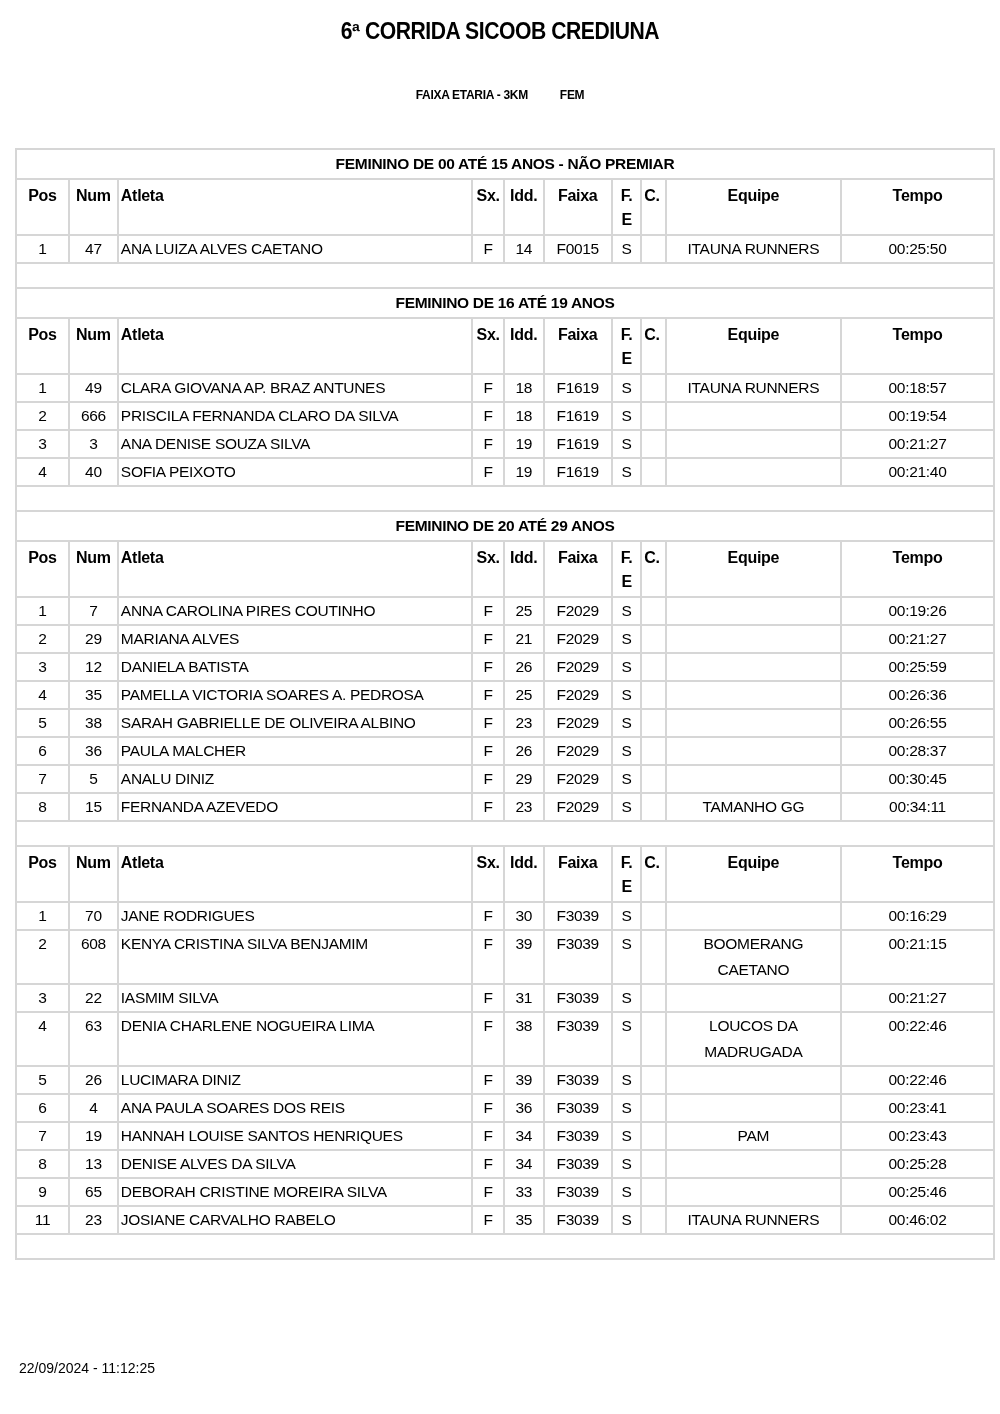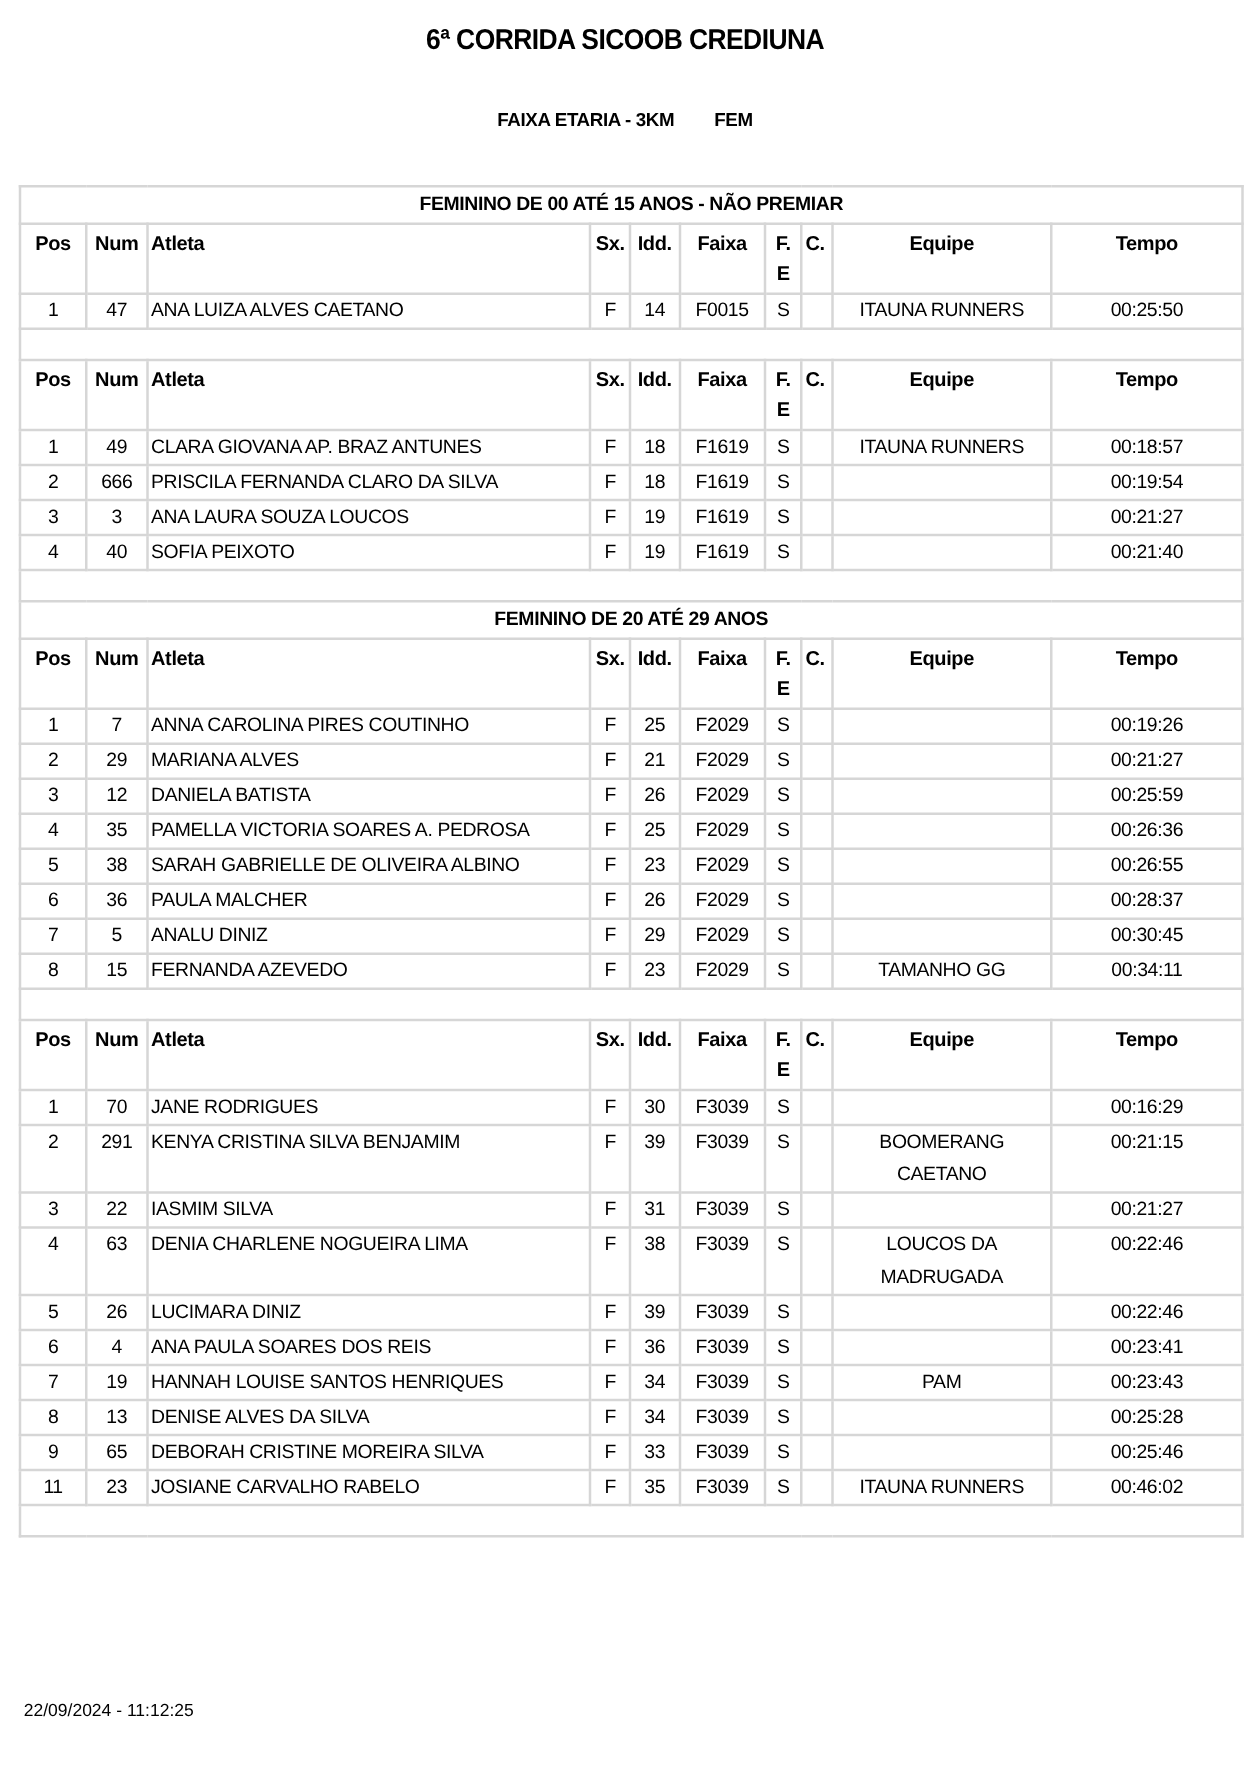--- a/index.html
+++ b/index.html
@@ -27,21 +27,21 @@
       letter-spacing: -0.5px;
       transform: scaleX(0.92);
     }
     .subtitle {
       position: absolute;
       top: 88px;
       left: 0;
       width: 1000px;
       text-align: center;
       font-weight: bold;
-      font-size: 15px;
+      font-size: 12px;
       letter-spacing: -0.3px;
     }
     .subtitle .gap { display: inline-block; width: 32px; }
 
     .results {
       position: absolute;
       top: 148px;
       left: 15px;
       width: 980px;
       border-collapse: collapse;
@@ -140,20 +140,23 @@
         <td class="c">14</td>
         <td class="c">F0015</td>
         <td class="c">S</td>
         <td class="l"></td>
         <td class="c wrap">ITAUNA RUNNERS</td>
         <td class="c">00:25:50</td>
       </tr>
       <tr class="spacer-row">
         <td colspan="10"></td>
       </tr>
+      <tr class="cat-row">
+        <td colspan="10">FEMININO DE 16 ATÉ 19 ANOS</td>
+      </tr>
       <tr class="hdr-row">
         <td class="c">Pos</td>
         <td class="c">Num</td>
         <td class="l">Atleta</td>
         <td class="c">Sx.</td>
         <td class="c">Idd.</td>
         <td class="c">Faixa</td>
         <td class="c fe">F. E</td>
         <td class="l">C.</td>
         <td class="c">Equipe</td>
@@ -179,21 +182,21 @@
         <td class="c">18</td>
         <td class="c">F1619</td>
         <td class="c">S</td>
         <td class="l"></td>
         <td class="c wrap"></td>
         <td class="c">00:19:54</td>
       </tr>
       <tr class="data-row">
         <td class="c">3</td>
         <td class="c">3</td>
-        <td class="l">ANA LAURA SOUZA LOUCOS</td>
+        <td class="l">ANA DENISE SOUZA SILVA</td>
         <td class="c">F</td>
         <td class="c">19</td>
         <td class="c">F1619</td>
         <td class="c">S</td>
         <td class="l"></td>
         <td class="c wrap"></td>
         <td class="c">00:21:27</td>
       </tr>
       <tr class="data-row">
         <td class="c">4</td>
@@ -343,21 +346,21 @@
         <td class="c">F</td>
         <td class="c">30</td>
         <td class="c">F3039</td>
         <td class="c">S</td>
         <td class="l"></td>
         <td class="c wrap"></td>
         <td class="c">00:16:29</td>
       </tr>
       <tr class="data-row">
         <td class="c">2</td>
-        <td class="c">291</td>
+        <td class="c">608</td>
         <td class="l">KENYA CRISTINA SILVA BENJAMIM</td>
         <td class="c">F</td>
         <td class="c">39</td>
         <td class="c">F3039</td>
         <td class="c">S</td>
         <td class="l"></td>
         <td class="c wrap">BOOMERANG CAETANO</td>
         <td class="c">00:21:15</td>
       </tr>
       <tr class="data-row">

